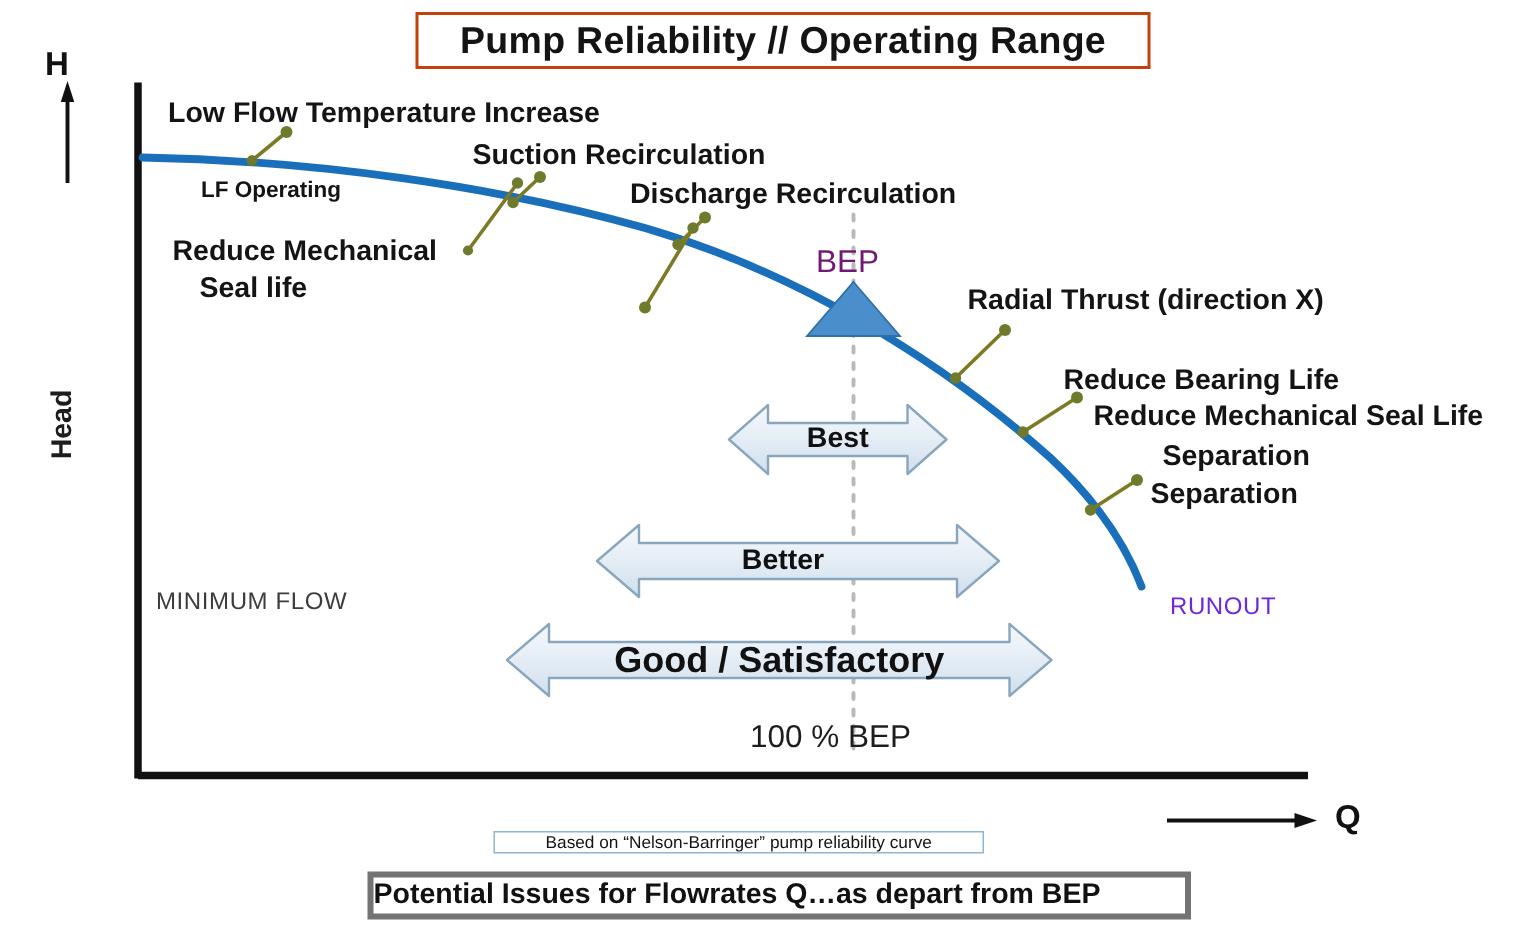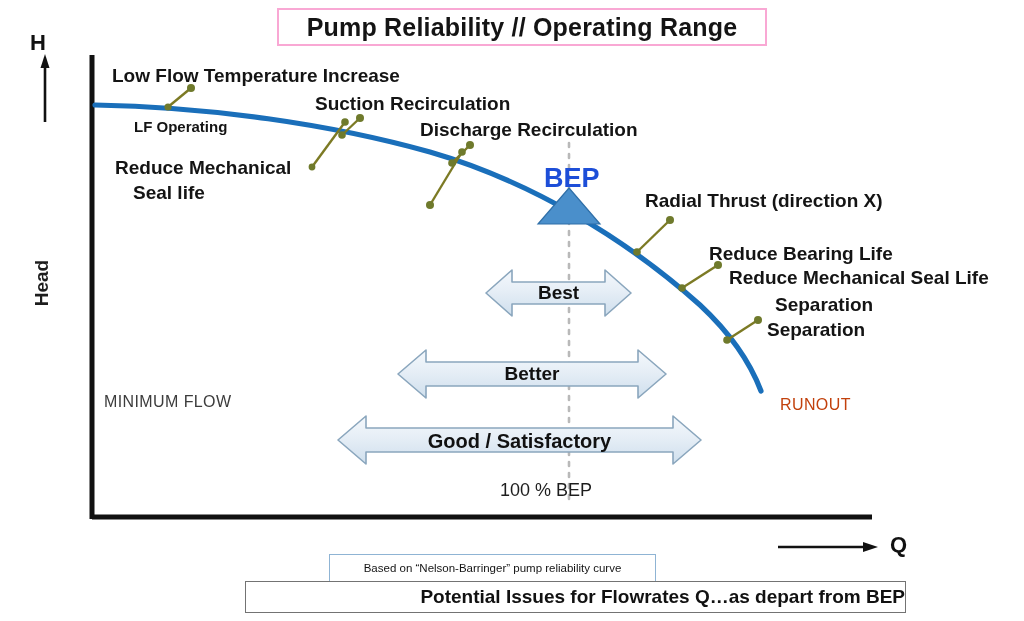--- a/index.html
+++ b/index.html
@@ -18,21 +18,21 @@
     height: 621px;
     background: #ffffff;
     overflow: hidden;
   }
   .abs { position: absolute; }
 
   
   #title-box {
     left: 277px; top: 8px;
     width: 490px; height: 38px;
-    border: 2px solid #f9a8d4;
+    border: 2px solid #c2410c;
     background: #ffffff;
     display: flex; align-items: center; justify-content: center;
     box-sizing: border-box;
   }
   #title-box .txt {
     font-size: 25px;
     font-weight: bold;
     color: #141414;
     letter-spacing: 0.2px;
     white-space: nowrap;
@@ -62,65 +62,65 @@
   }
 
   
   .cal {          
     color: #141414;
     font-weight: bold;
     white-space: nowrap;
     line-height: 1.12;
   }
   #bep-label {
-    color: #1d4ed8;
-    font-weight: bold;
-    font-size: 27px;
+    color: #701a75;
+    font-weight: normal;
+    font-size: 21px;
     left: 544px; top: 163px;
     white-space: nowrap;
   }
   #pct-bep {
     left: 500px; top: 480px;
-    font-size: 18px; color: #1d1d1d; white-space: nowrap;
+    font-size: 21px; color: #1d1d1d; white-space: nowrap;
   }
   #minflow {
     left: 104px; top: 393px;
     font-size: 16px; color: #3c3c3c; letter-spacing: 0.4px; white-space: nowrap;
   }
   #runout {
     left: 780px; top: 396px;
-    font-size: 16px; color: #c2410c; letter-spacing: 0.4px; white-space: nowrap;
+    font-size: 16px; color: #6d28d9; letter-spacing: 0.4px; white-space: nowrap;
   }
 
   
   .band-txt {
     position: absolute;
     left: 0; top: 0; width: 100%; height: 100%;
     display: flex; align-items: center; justify-content: center;
     font-weight: bold; color: #111;
     pointer-events: none;
   }
 
   
   #src-box {
     left: 329px; top: 554px;
-    width: 327px; height: 28px;
+    width: 327px; height: 15px;
     border: 1px solid #8fb4d4;
     background: #ffffff;
     display: flex; align-items: center; justify-content: center;
     box-sizing: border-box;
   }
   #src-box .txt { font-size: 11.5px; color: #141414; white-space: nowrap; }
 
   #bottom-box {
     left: 245px; top: 581px;
-    width: 661px; height: 32px;
-    border: 1px solid #737373;
-    background: #ffffff;
-    display: flex; align-items: center; justify-content: flex-end;
+    width: 549px; height: 32px;
+    border: 4px solid #737373;
+    background: #ffffff;
+    display: flex; align-items: center; justify-content: flex-start;
     box-sizing: border-box;
   }
   #bottom-box .txt {
     font-size: 19px; font-weight: bold; color: #111; white-space: nowrap;
   }
 
   svg.layer { position: absolute; left: 0; top: 0; width: 1024px; height: 621px; }
 </style>
 </head>
 <body>
@@ -207,25 +207,25 @@
     <polygon points="486,293 512,270 512,282 605,282 605,270 631,293 605,316 605,304 512,304 512,316" fill="url(#bandGrad)" stroke="#8aa6bd" stroke-width="1.6" stroke-linejoin="round"></polygon>
 
     <polygon points="398,374 426,350 426,362 638,362 638,350 666,374 638,398 638,386 426,386 426,398" fill="url(#bandGrad)" stroke="#8aa6bd" stroke-width="1.6" stroke-linejoin="round"></polygon>
 
     <polygon points="338,440 366,416 366,428 673,428 673,416 701,440 673,464 673,452 366,452 366,464" fill="url(#bandGrad)" stroke="#8aa6bd" stroke-width="1.6" stroke-linejoin="round"></polygon>
   </svg>
 
   <div class="abs" style="left:486px; top:272px; width:145px; height:42px;">
     <span class="band-txt" style="font-size:19px;">Best</span>
   </div>
-  <div class="abs" style="left:398px; top:352px; width:268px; height:44px;">
+  <div class="abs" style="left:388px; top:352px; width:268px; height:44px;">
     <span class="band-txt" style="font-size:19px;">Better</span>
   </div>
   <div class="abs" style="left:338px; top:418px; width:363px; height:46px;">
-    <span class="band-txt" style="font-size:20px;">Good / Satisfactory</span>
+    <span class="band-txt" style="font-size:24px;">Good / Satisfactory</span>
   </div>
 
   <div class="abs cal" style="left:112px; top:65px; font-size:19px;">Low Flow Temperature Increase</div>
 
   <div class="abs cal" style="left:134px; top:119px; font-size:15px;">LF Operating</div>
 
   <div class="abs cal" style="left:115px; top:157px; font-size:19px;">Reduce Mechanical</div>
   <div class="abs cal" style="left:133px; top:182px; font-size:19px;">Seal life</div>
 
   <div class="abs cal" style="left:315px; top:93px; font-size:19px;">Suction Recirculation</div>

